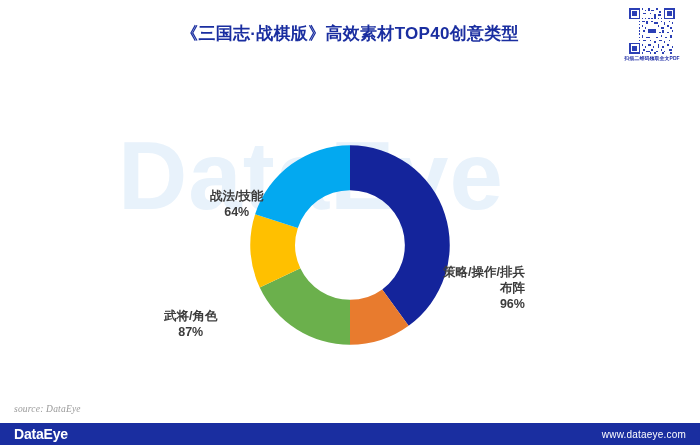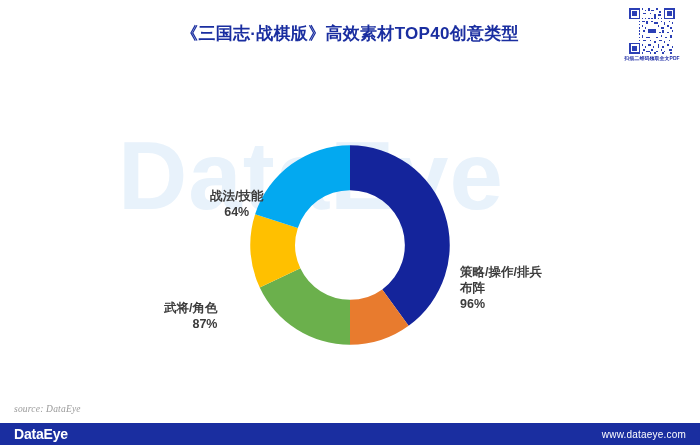--- a/index.html
+++ b/index.html
@@ -99,33 +99,33 @@
     font-size: 12.5px;
     font-weight: bold;
     color: #3C3C3C;
     line-height: 1.28;
     white-space: nowrap;
   }
   .slice-label .pct {
     display: block;
   }
   .lbl-strategy {
-    left: 460px;
+    left: 443px;
     top: 184px;
-    text-align: left;
+    text-align: right;
   }
   .lbl-resource {
     left: 180px;
     top: 351px;
     text-align: center;
   }
   .lbl-hero {
     left: 164px;
-    top: 220px;
-    text-align: right;
+    top: 228px;
+    text-align: center;
   }
   .lbl-tactics {
     left: 210px;
     top: 108px;
     text-align: center;
   }
 
   
   .source-note {
     position: absolute;

